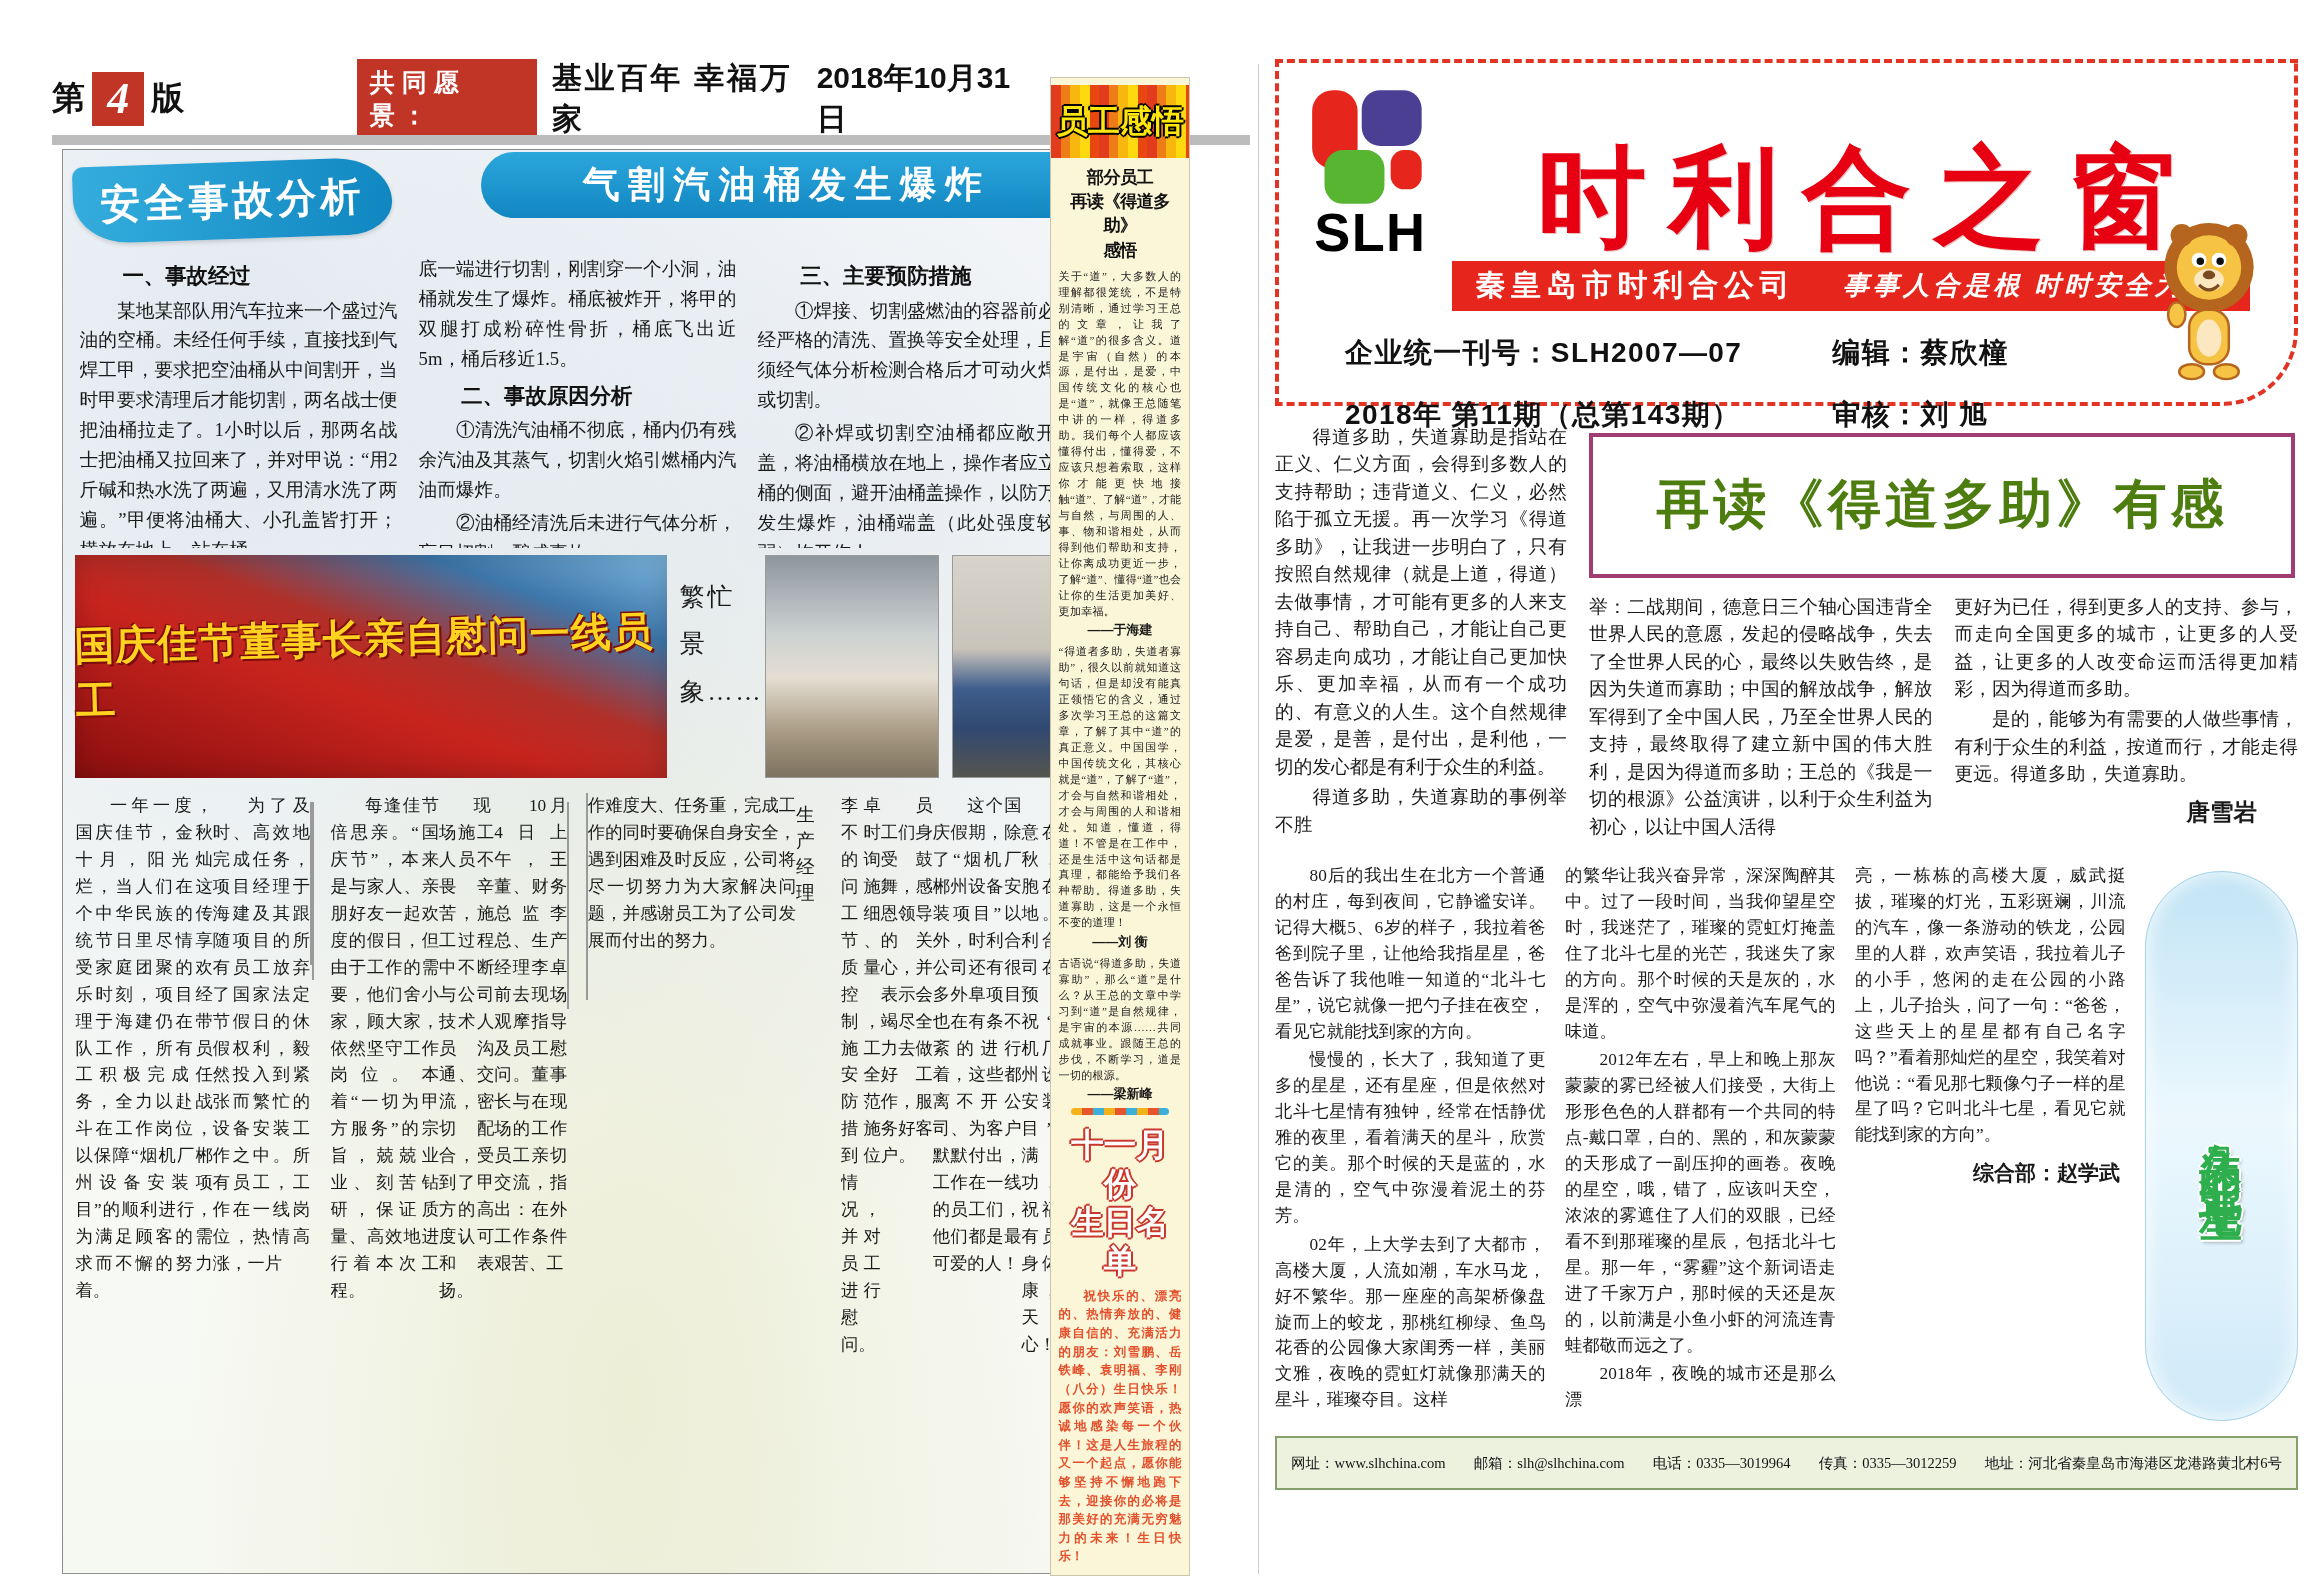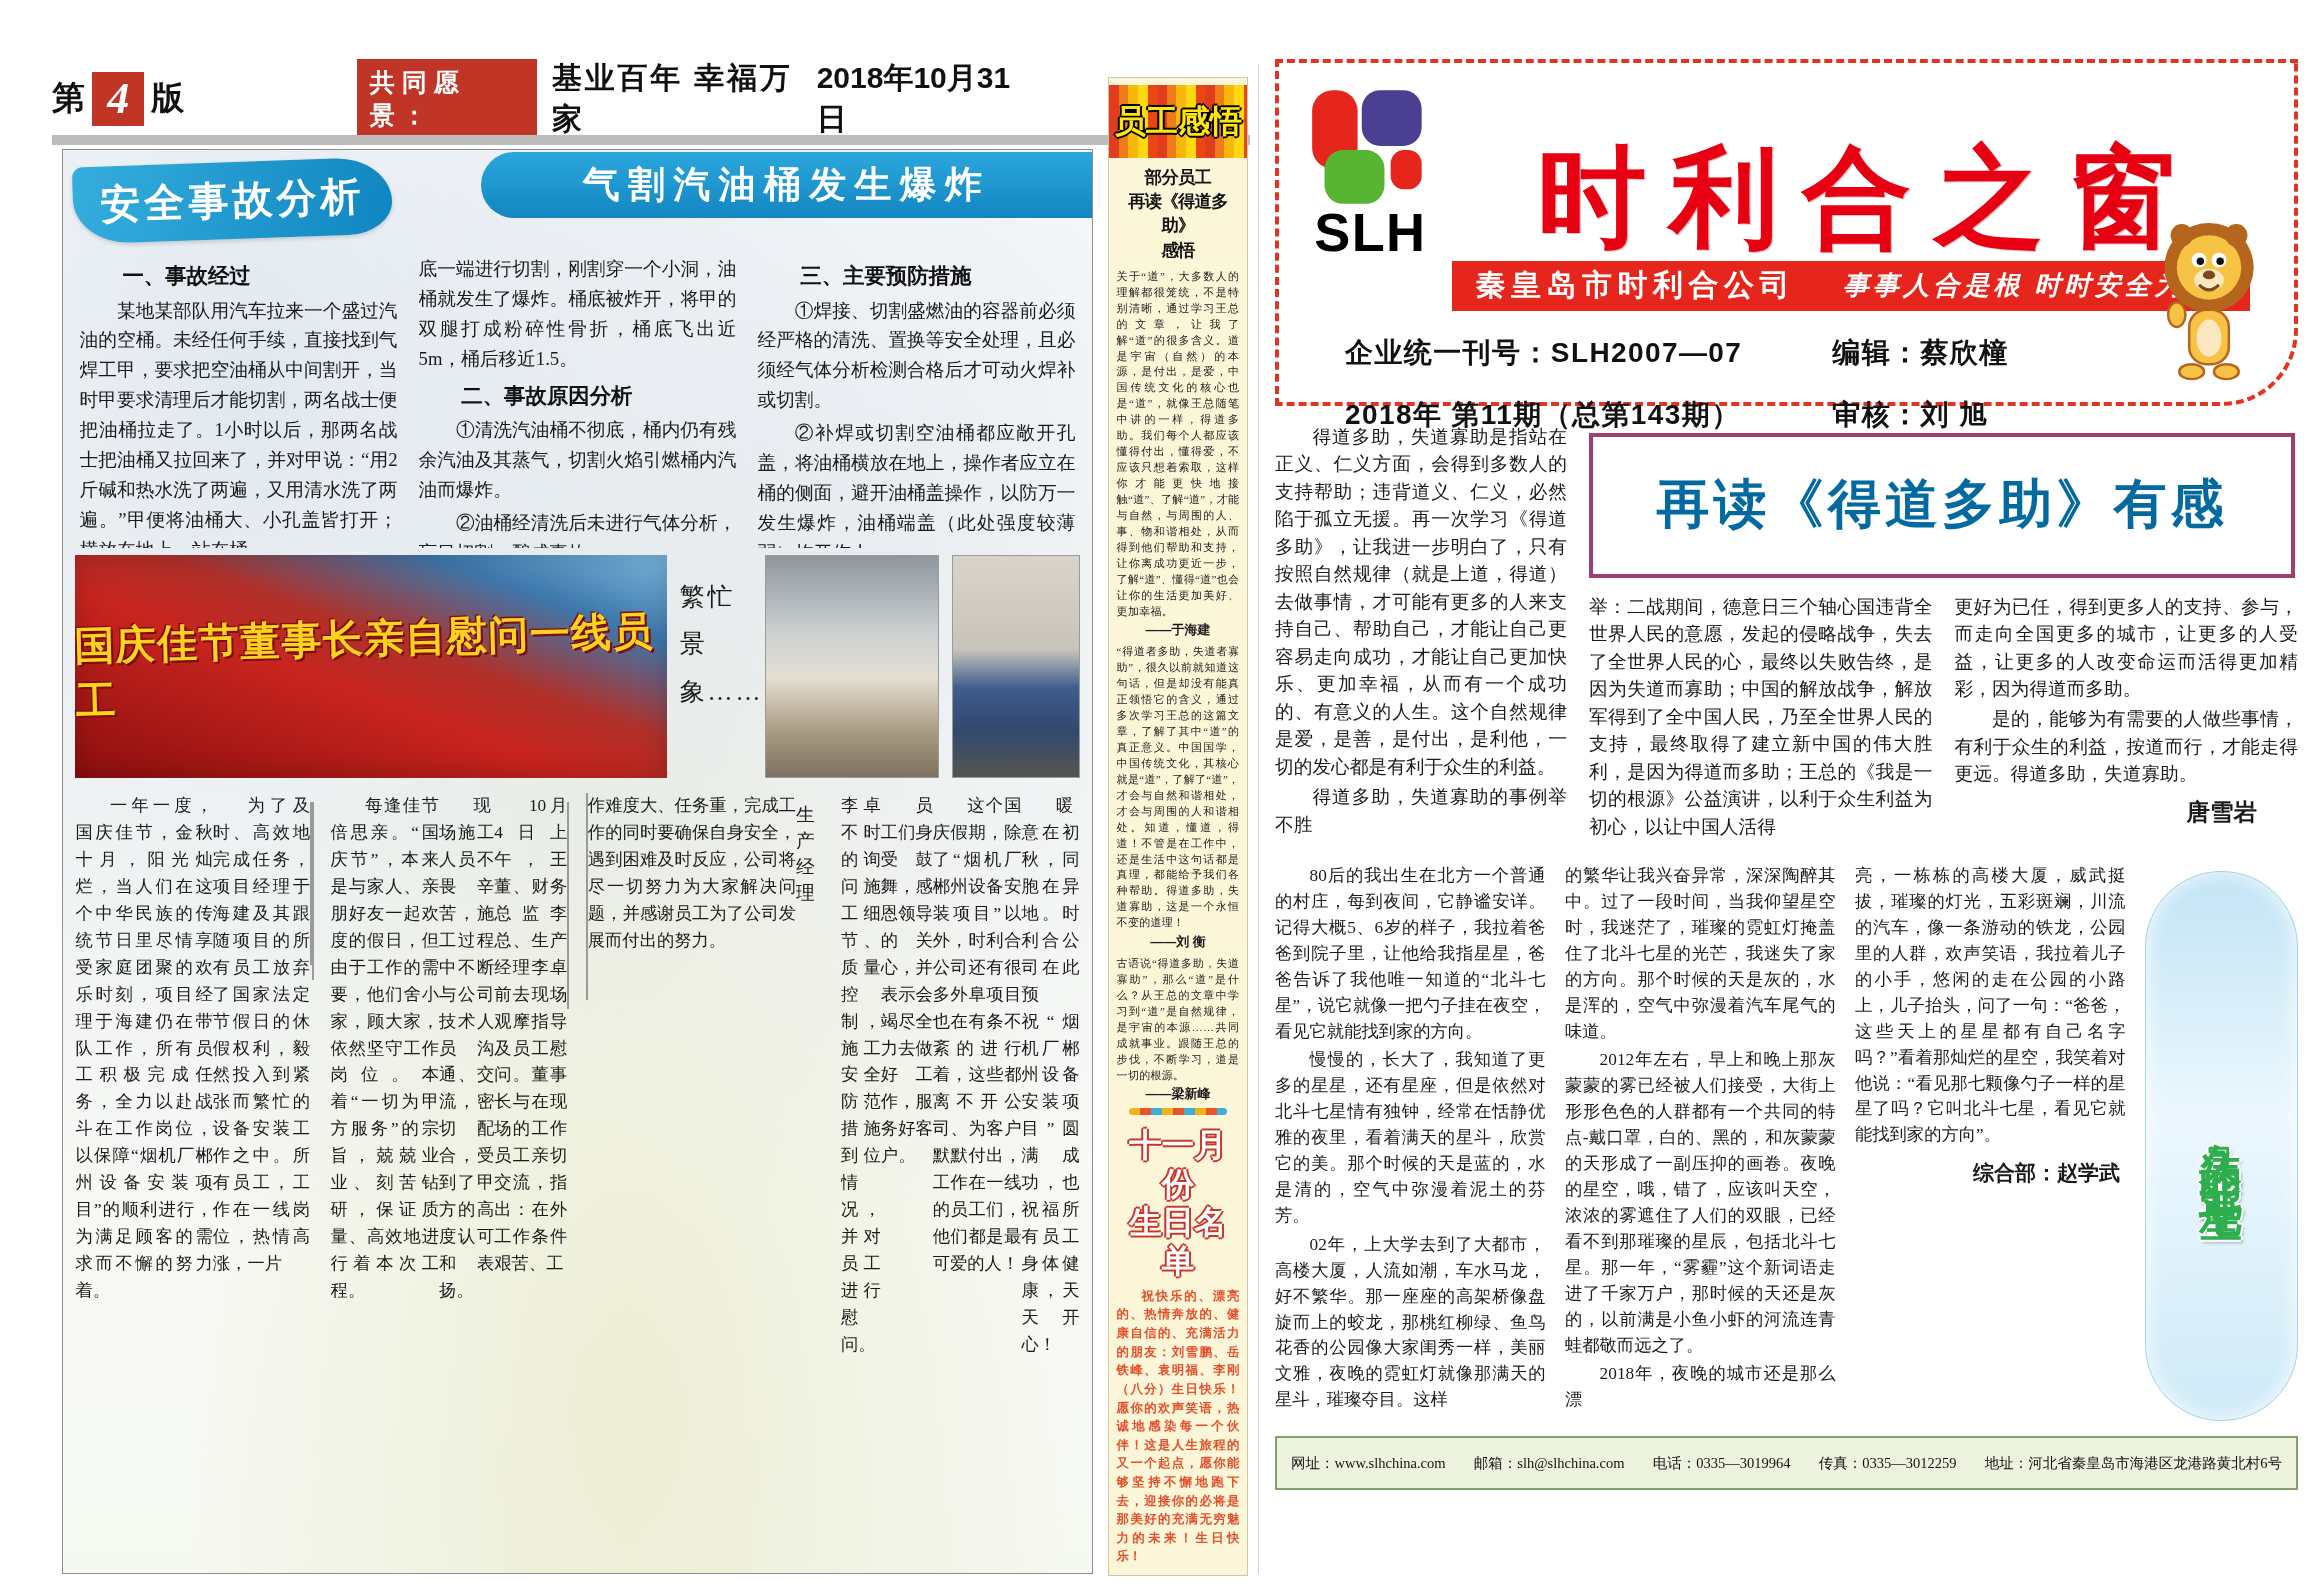--- a/index.html
+++ b/index.html
@@ -58,21 +58,21 @@
   .ph-redmachine{background:linear-gradient(180deg,#cfd2d6 0%,#b5382c 45%,#8f2a20 68%,#948b7c 100%);}
   .gq-photo-a{flex:0 0 174px;}
   .gq-photo-b{flex:1;}
   .gq-cols{display:flex;gap:16.6px;margin:15px 12.4px 0;height:773px;overflow:hidden;}
   .gq-col{flex:1;display:flex;flex-direction:row;overflow:hidden;}
   .gq-col p.bp{font-size:17.3px;line-height:1.56;margin-bottom:1.4px;}
   .gq-sig{margin-top:9.7px;text-align:right;padding-right:9.7px;font-size:18.7px;}
   .stack-ph{margin-top:9.7px;}
 
   
-  .staff-col{position:absolute;left:1108px;top:77px;width:140px;height:1499px;background:#fcf6d8;
+  .staff-col{position:absolute;left:1050px;top:77px;width:140px;height:1499px;background:#fcf6d8;
              border:1.4px solid #c9c6a9;box-sizing:border-box;padding:0 7.6px;overflow:hidden;}
   .staff-header{height:73px;margin:7px -7.6px 7px;display:flex;align-items:center;justify-content:center;
              background:repeating-linear-gradient(90deg,#e23c1e 0 9.7px,#ef7d17 9.7px 19.4px,#f7b70c 19.4px 29px,#ffd90f 29px 39px,#e8470f 39px 48px);}
   .staff-header span{font:bold 32px "Liberation Sans",sans-serif;color:#ffe60a;
              text-shadow:-2.1px 0 #000,2.1px 0 #000,0 -2.1px #000,0 2.1px #000,-1.4px -1.4px #000,1.4px 1.4px #000;}
   .staff-sub{font:bold 17.3px "Liberation Sans",sans-serif;text-align:center;line-height:1.4;color:#111;margin-bottom:7px;letter-spacing:-0.7px;}
   .staff-e{font-size:11px;line-height:1.45;text-align:justify;letter-spacing:0.3px;margin:0 0 1.4px;}
   .staff-s{font:bold 13px "Liberation Sans",sans-serif;text-align:center;margin:1.4px 0 5.5px;}
   .bday-title{margin-top:11px;text-align:center;font:bold 32.5px "Liberation Sans",sans-serif;line-height:1.18;color:#fff;
              text-shadow:-2.1px 0 #c9372c,2.1px 0 #c9372c,0 -2.1px #c9372c,0 2.1px #c9372c,-1.4px -1.4px #c9372c,1.4px 1.4px #c9372c;}
@@ -96,21 +96,21 @@
   .mast-info .blk{display:flex;flex-direction:column;gap:23.5px;}
   .mast-info span{font:bold 28px "Liberation Sans",sans-serif;color:#111;letter-spacing:1.4px;}
   .lion{position:absolute;right:23.5px;bottom:4.1px;width:124px;height:194px;}
 
   
   .dedao{position:absolute;left:1275px;top:423px;width:1023px;height:420px;display:flex;gap:22px;overflow:hidden;}
   .dedao p.bp{font-size:18.7px;line-height:1.47;}
   .dedao-c1{flex:0 0 292px;overflow:hidden;}
   .dedao-right{flex:1;display:flex;flex-direction:column;}
   .dedao-titlebox{height:137px;border:4.1px solid #a23d74;margin:9.7px 2.8px 15px 0;display:flex;align-items:center;justify-content:center;}
-  .dedao-titlebox span{color:#0369a1;font:bold 53px "Liberation Sans",sans-serif;letter-spacing:4.1px;}
+  .dedao-titlebox span{color:#4d7c0f;font:bold 53px "Liberation Sans",sans-serif;letter-spacing:4.1px;}
   .dedao-cols{display:flex;gap:22px;flex:1;overflow:hidden;}
   .dedao-cols .col{flex:1;overflow:hidden;}
   .dedao-sig{text-align:right;padding-right:41px;font:bold 23.5px "Liberation Sans",sans-serif;margin-top:8.3px;}
 
   .beidou{position:absolute;left:1275px;top:863px;width:1023px;height:593px;display:flex;gap:19.4px;overflow:hidden;}
   .beidou .col{flex:1;overflow:hidden;}
   .beidou p.bp{font-size:17.3px;line-height:1.5;}
   .beidou-panel{flex:0 0 151px;height:548px;margin-top:8.3px;border-radius:76px;border:1.4px solid #a6d4ea;
             background:linear-gradient(180deg,#c2e4f5 0%,#ecf8fe 45%,#cfeaf8 100%);
             display:flex;align-items:center;justify-content:center;box-shadow:inset 0 0 19.4px rgba(255,255,255,.9);}

